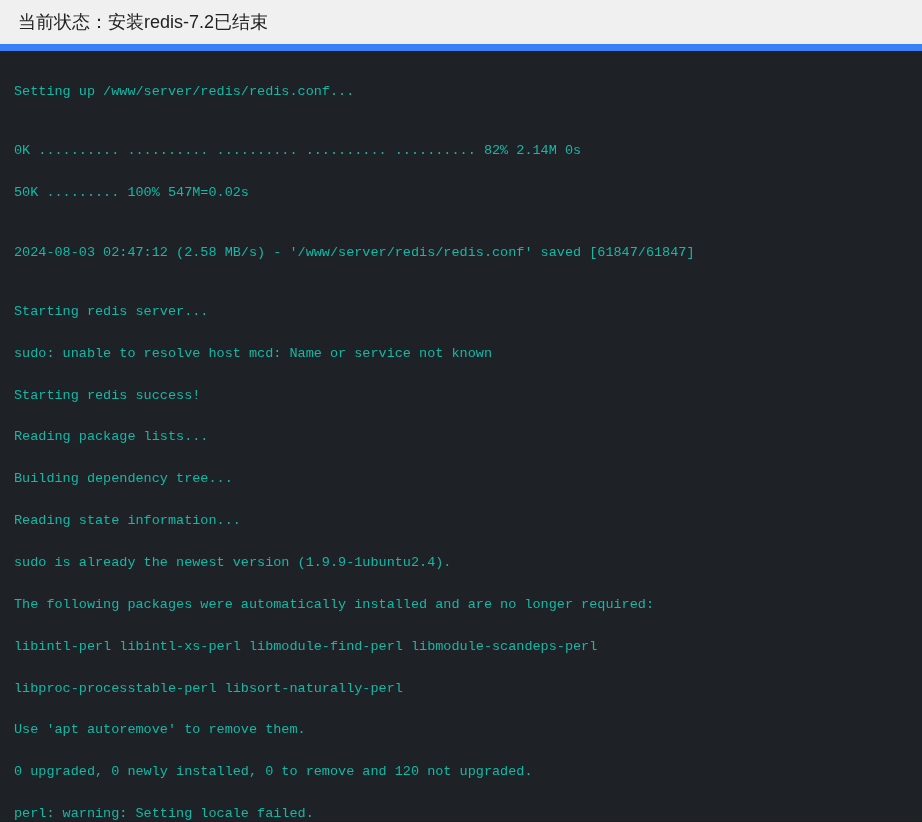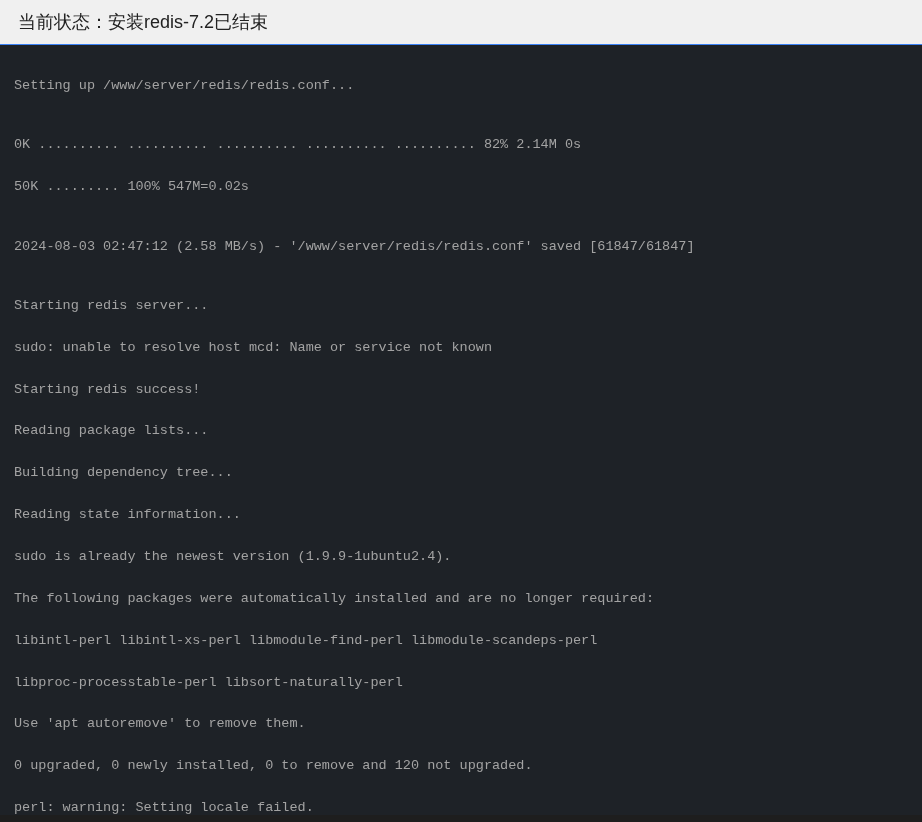--- a/index.html
+++ b/index.html
@@ -12,21 +12,21 @@
       width: 922px;
       height: 822px;
       background: #1e1e1e;
       font-family: 'Courier New', Courier, monospace;
       overflow: hidden;
     }
 
     #header {
       background: #f0f0f0;
       padding: 10px 18px;
-      border-bottom: 1px solid #3b82f6;
+      border-bottom: 7px solid #3b82f6;
     }
 
     #header-title {
       font-family: 'Microsoft YaHei', 'SimHei', sans-serif;
       font-size: 18px;
       color: #222;
       font-weight: normal;
     }
 
     #terminal {
@@ -45,21 +45,21 @@
     .line {
       display: block;
     }
 
     .line-empty {
       display: block;
       height: 1.3em;
     }
 
     .highlight-normal {
-      color: #a3a3a3;
+      color: #14b8a6;
     }
   </style>
 </head>
 <body>
 
 <div id="header">
   <span id="header-title">当前状态：安装redis-7.2已结束</span>
 </div>
 
 <div id="terminal">

